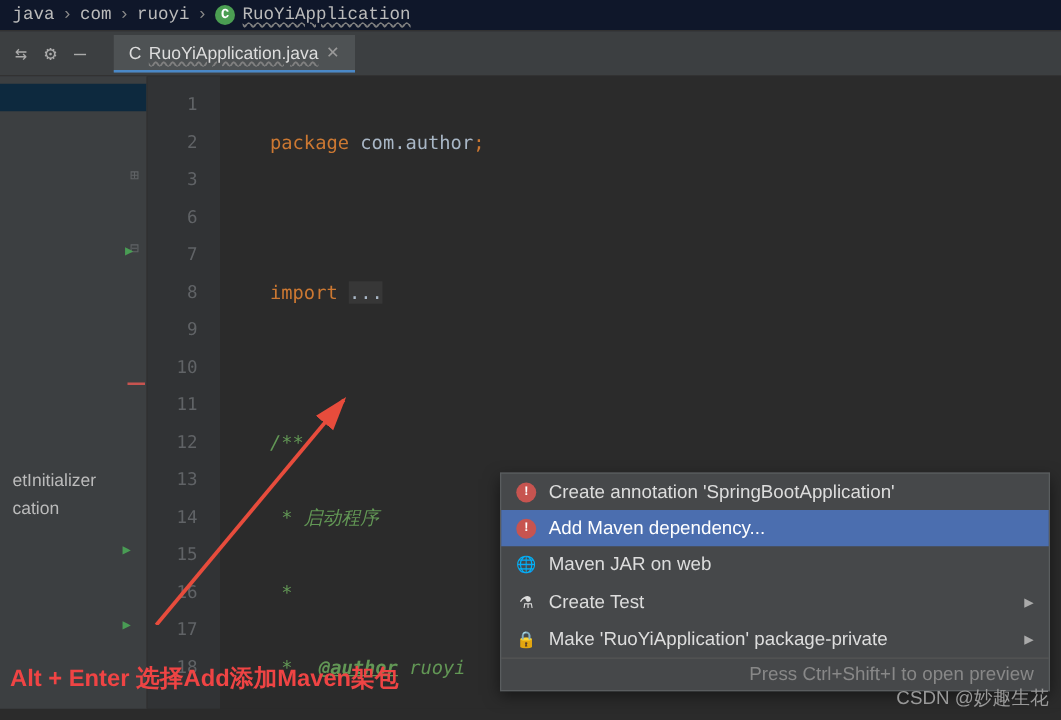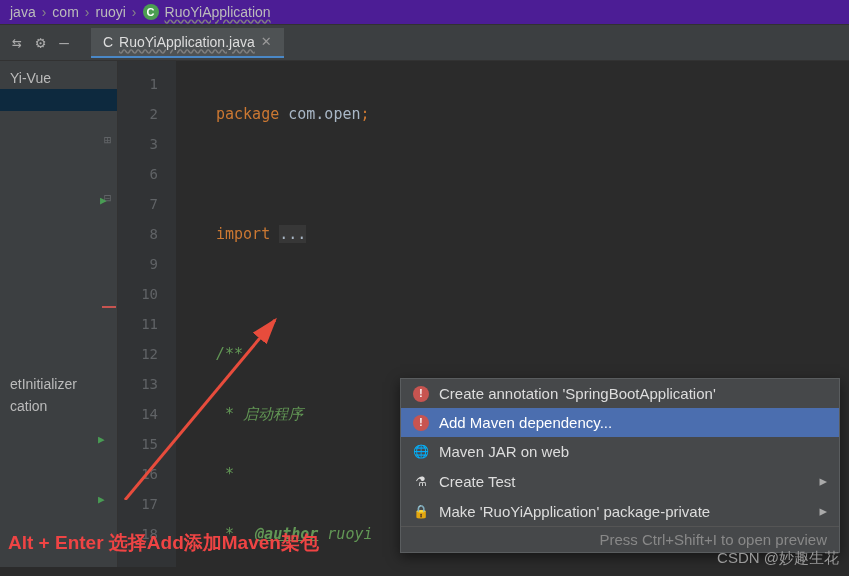--- a/index.html
+++ b/index.html
@@ -10,23 +10,23 @@
       font-size: 15px;
       width: 849px;
       height: 576px;
       overflow: hidden;
       position: relative;
     }
     .breadcrumb {
       display: flex;
       align-items: center;
       padding: 4px 10px;
-      background: #4c1d95;
+      background: #0f172a;
       color: #bbb;
-      font-family: Liberation Sans, sans-serif;
+      font-family: Liberation Mono, monospace;
       font-size: 14px;
       gap: 6px;
       border-bottom: 1px solid #323232;
     }
     .breadcrumb .chev { color: #888; }
     .breadcrumb .icon-class {
       display: inline-flex;
       width: 16px; height: 16px;
       background: #4b9e52;
       border-radius: 50%;
@@ -209,21 +209,20 @@
   </div>
   <div class="tab">
     <span class="icon-class">C</span>
     <span class="squiggle">RuoYiApplication.java</span>
     <span class="close">✕</span>
   </div>
 </div>
 
 <div class="main-area">
   <div class="sidebar">
-    <div class="item">Yi-Vue</div>
     <div class="item sel">&nbsp;</div>
     <div class="sidebar-bottom">
       <div class="item">etInitializer</div>
       <div class="item">cation</div>
     </div>
   </div>
 
   <div class="editor">
     <div class="gutter">
       <div class="ln">1</div>
@@ -238,21 +237,21 @@
       <div class="ln">12</div>
       <div class="ln">13</div>
       <div class="ln">14</div>
       <div class="ln">15</div>
       <div class="ln">16</div>
       <div class="ln">17</div>
       <div class="ln">18</div>
     </div>
 
     <div class="code">
-<div><span class="k-orange">package </span><span class="k-gray">com.open</span><span class="k-orange">;</span></div>
+<div><span class="k-orange">package </span><span class="k-gray">com.author</span><span class="k-orange">;</span></div>
 <div>&nbsp;</div>
 <div><span class="k-orange">import </span><span class="k-gray" style="background:#373737;">...</span></div>
 <div>&nbsp;</div>
 <div><span class="k-green">/**</span></div>
 <div><span class="k-green"> * </span><span class="k-green">启动程序</span></div>
 <div><span class="k-green"> *</span></div>
 <div><span class="k-green"> * </span><span class="k-greenbold">@author</span><span class="k-green"> ruoyi</span></div>
 
 
 

